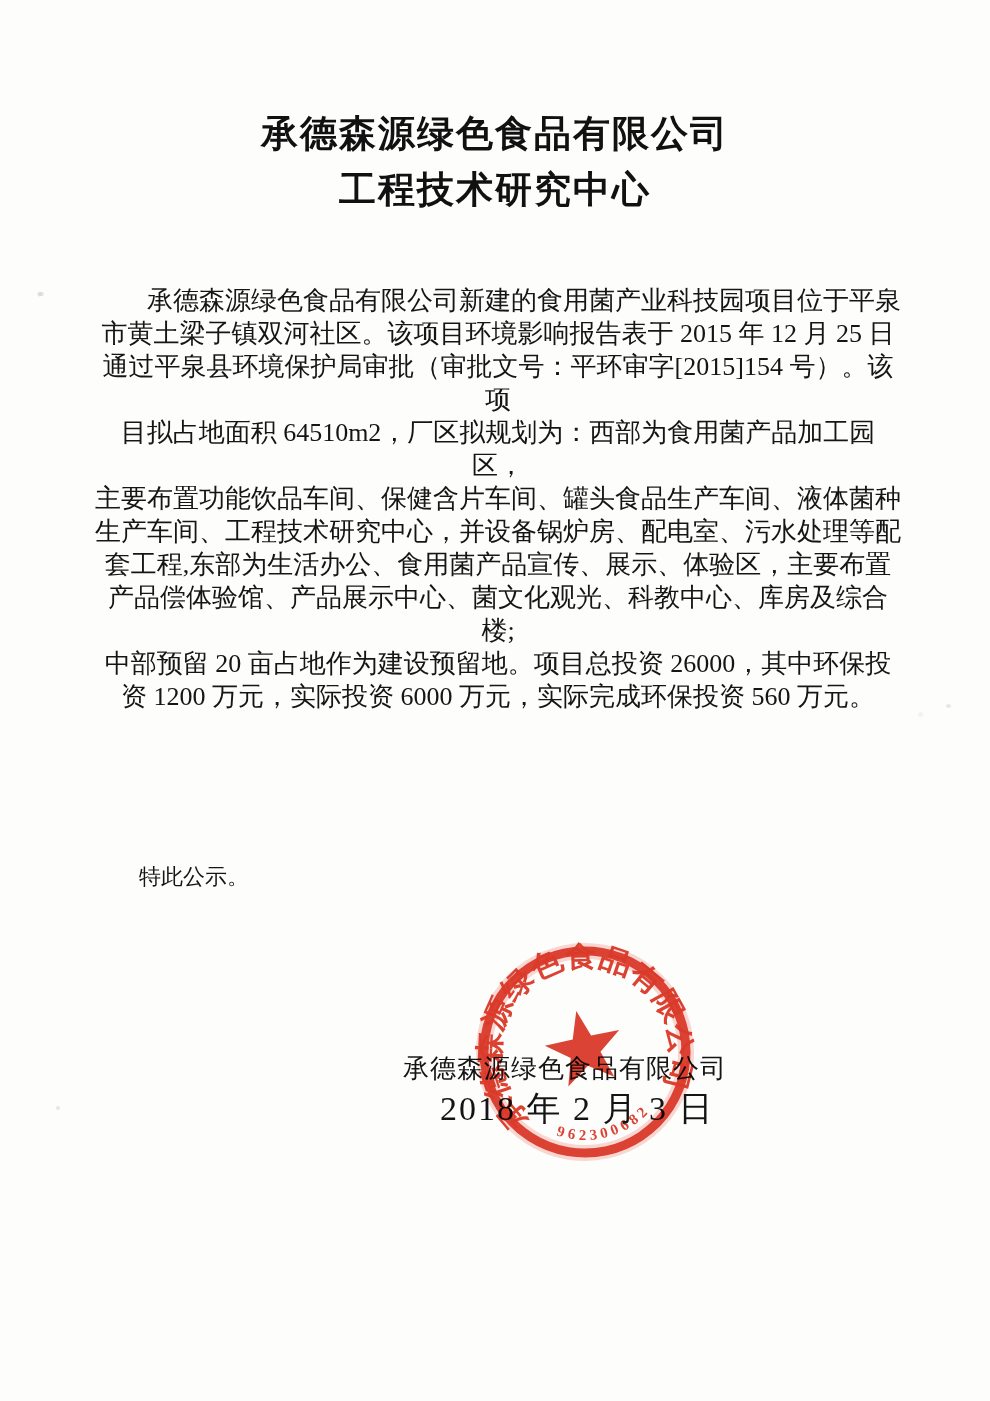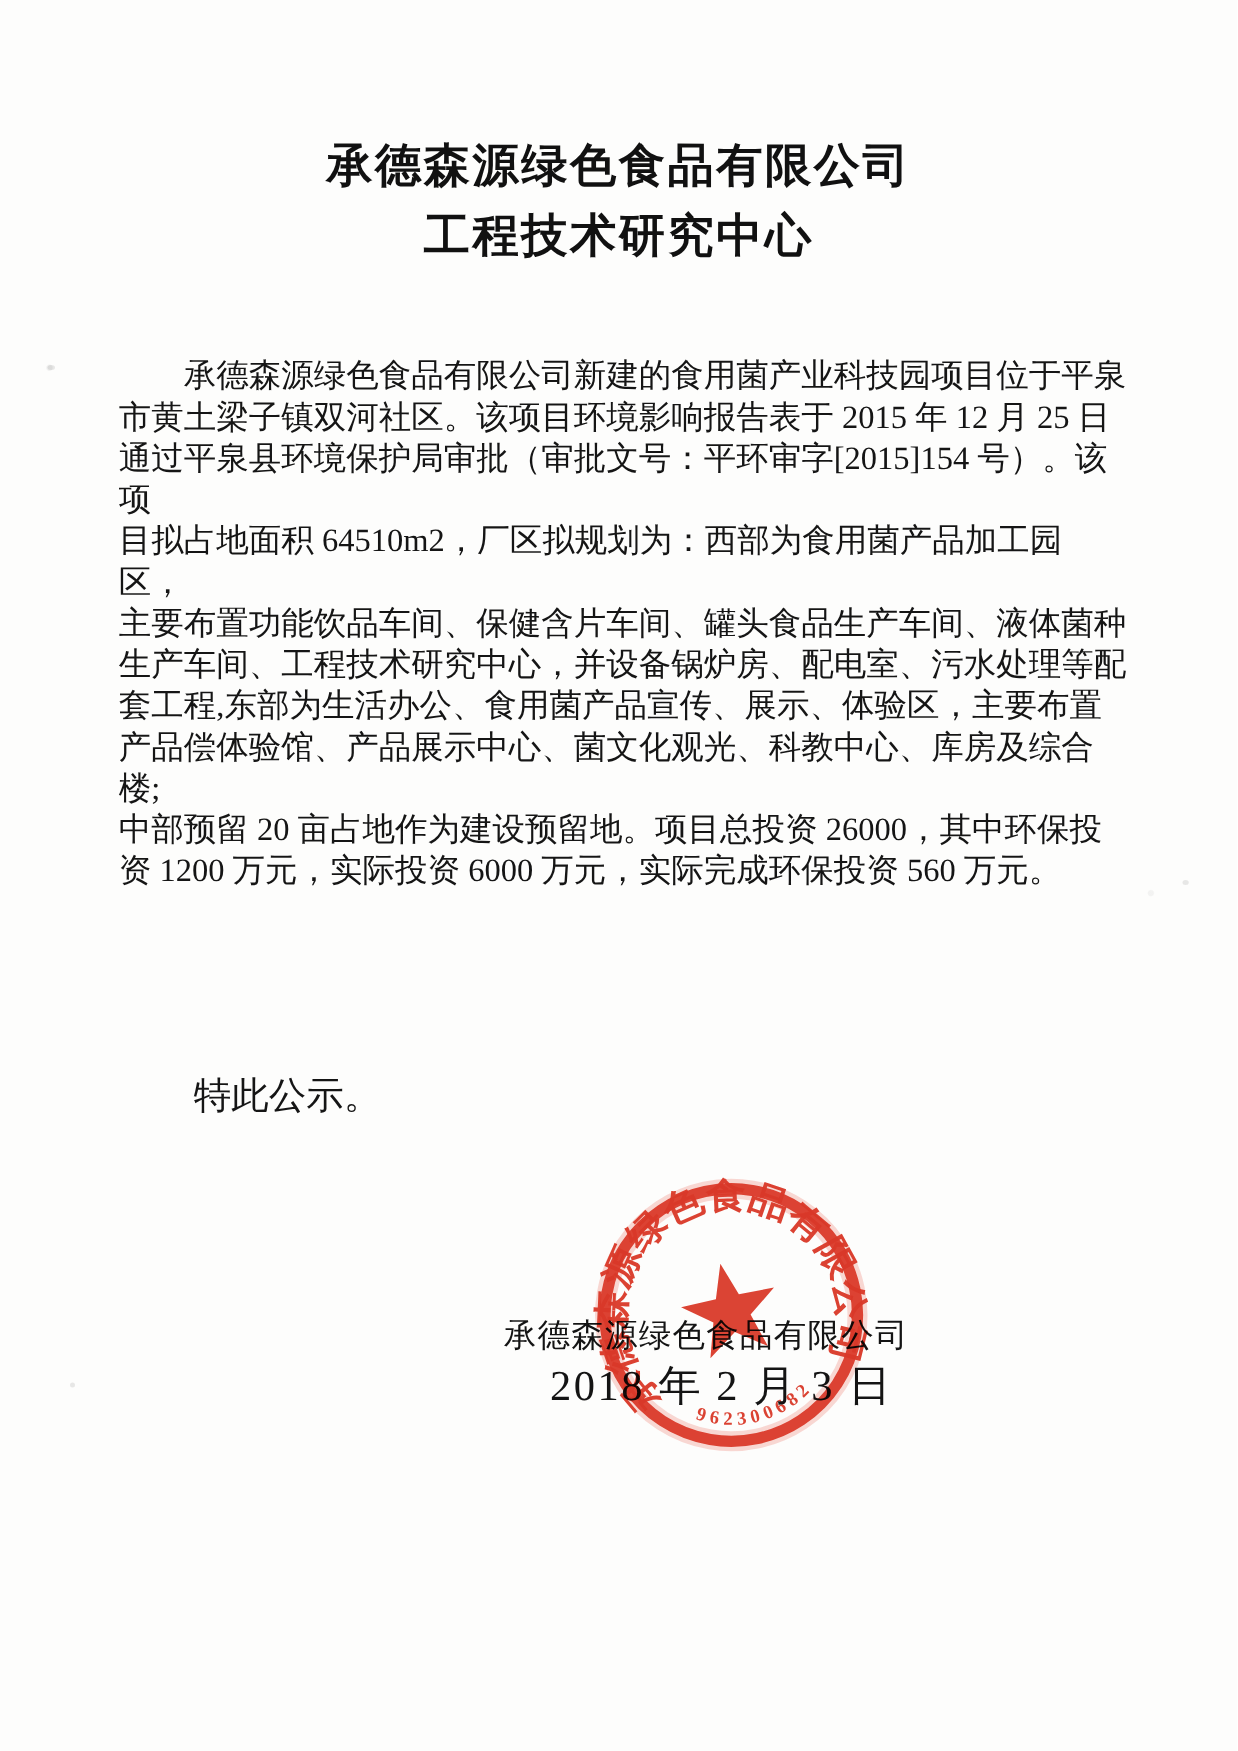--- a/index.html
+++ b/index.html
@@ -28,25 +28,25 @@
   }
   .title-line{white-space:nowrap;}
   .body-text{
     position:absolute;left:95px;top:284px;width:806px;
     font-size:26px;line-height:33px;
     color:#151515;
   }
   .body-text p{
     margin:0;
     white-space:pre-line;
-    text-align:left;
+    text-align:center;
   }
   .closing{
     position:absolute;left:95px;top:860px;
-    font-size:30px;line-height:33px;color:#151515;
+    font-size:22px;line-height:33px;color:#151515;
   }
   .sig-company{
     position:absolute;left:403px;top:1051px;
     font-size:26px;color:#141414;letter-spacing:1px;
     z-index:1;white-space:nowrap;
   }
   .sig-date{
     position:absolute;left:440px;top:1086px;
     font-size:34px;color:#141414;letter-spacing:2px;
     z-index:1;white-space:nowrap;

